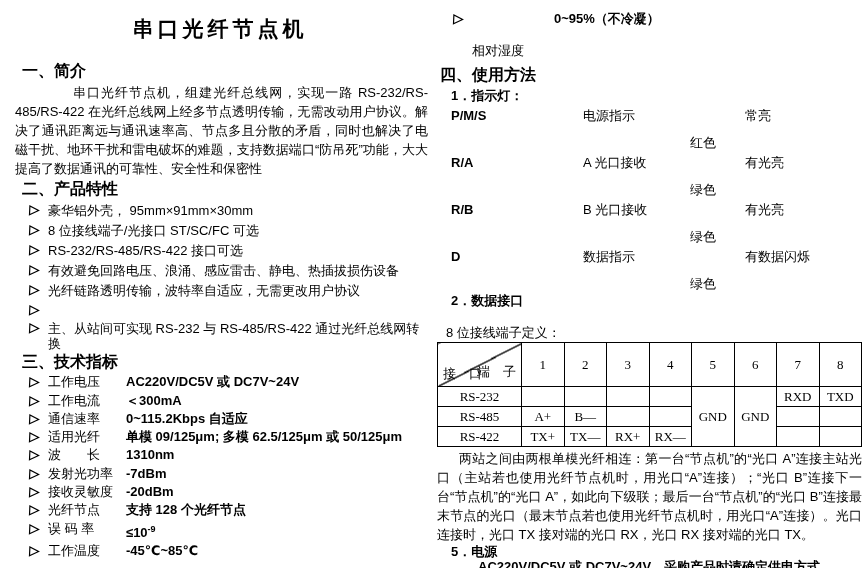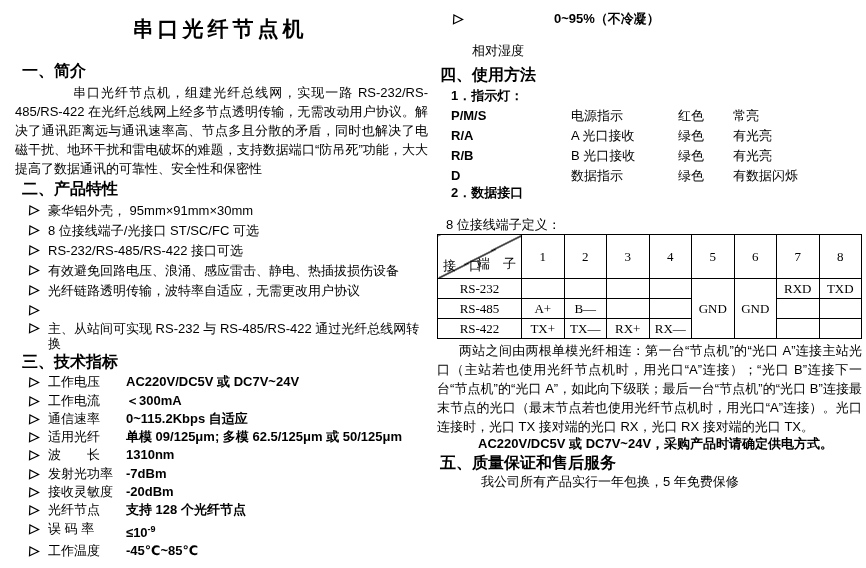--- a/index.html
+++ b/index.html
@@ -40,23 +40,23 @@
   .spec-label{ flex:0 0 78px; }
   .spec-value{ font-weight:bold; }
   .spec-value sup { font-size:9px; }
 
   
   .humidity { padding-left:15px; margin-top:12px; }
   .humidity .spec-label { flex:0 0 82px;margin-top:32px; }
   #usage-heading { margin-top:8px; }
   #indicators-heading { margin-top:5px; }
   .ind-row { display:flex; font-size:13px; line-height:14.5px; margin-top:5.5px; padding-left:14px; }
-  .ind-name { width:120px; font-weight:bold; }
+  .ind-name { width:132px; font-weight:bold; }
   .ind-desc { width:107px; }
-  .ind-color{ width:55px; }
+  .ind-color{ width:55px;margin-top:27px; }
   #data-interface-heading { margin-top:3px; }
   .table-caption { font-size:13px; line-height:14px; padding-left:9px; margin-top:18px; }
 
   table.term-table {
     margin-top:2px; border-collapse:collapse; table-layout:fixed; width:424px;
     font-family:"Liberation Serif","DejaVu Serif",serif; font-size:13px;
     text-align:center;
   }
   .term-table td { border:1px solid #000; padding:0; height:20px; vertical-align:middle; }
   .term-table tr.head td { height:44px; }
@@ -343,17 +343,18 @@
       <td>RX+</td>
       <td>RX—</td>
       <td></td>
       <td></td>
     </tr>
   </tbody>
     </table>
 
   <p class="body-par optical-par">两站之间由两根单模光纤相连：第一台“节点机”的“光口 A”连接主站光口（主站若也使用光纤节点机时，用光口“A”连接）；“光口 B”连接下一台“节点机”的“光口 A”，如此向下级联；最后一台“节点机”的“光口 B”连接最末节点的光口（最末节点若也使用光纤节点机时，用光口“A”连接）。光口连接时，光口 TX 接对端的光口 RX，光口 RX 接对端的光口 TX。</p>
 
+  <h3 class="sub" id="power-heading">5．电源</h3>
   <p class="power-par">AC220V/DC5V 或 DC7V~24V，采购产品时请确定供电方式。</p>
 
   <h2 class="sec sec-main" id="warranty-heading">五、质量保证和售后服务</h2>
   <p class="warranty-par">我公司所有产品实行一年包换，5 年免费保修</p>
 </div>
 
 </body></html>

